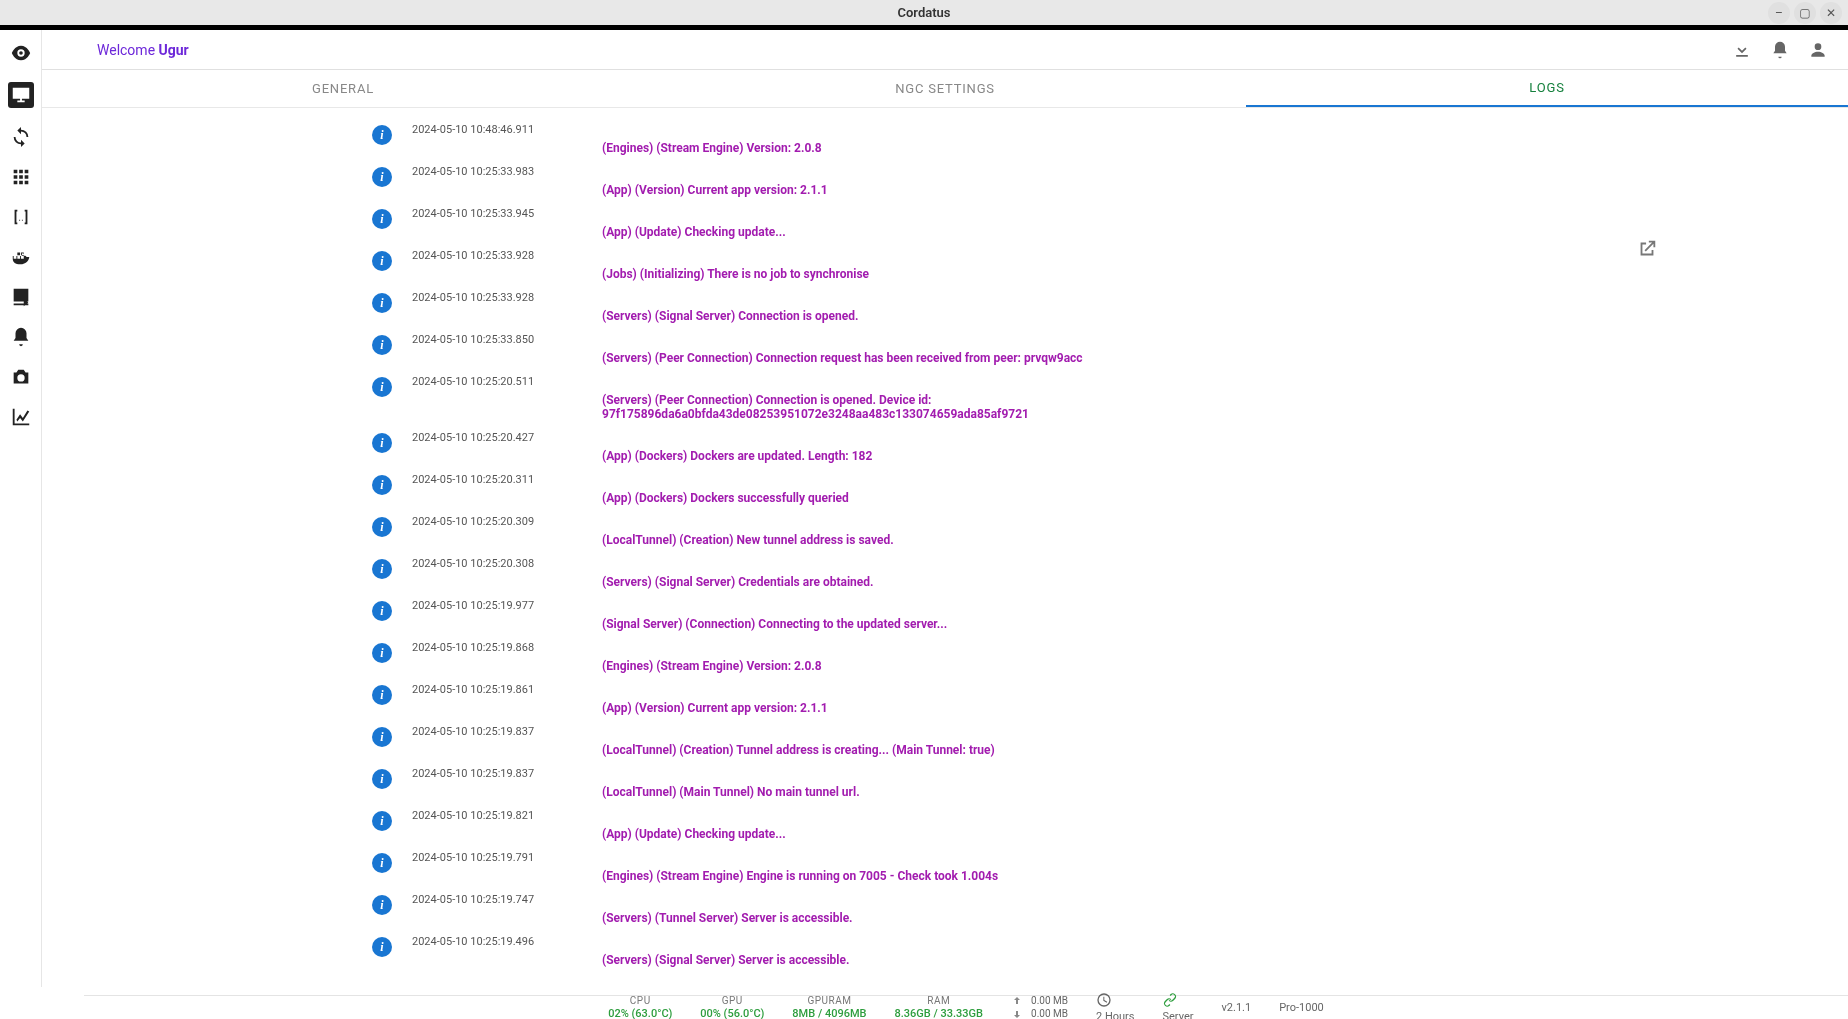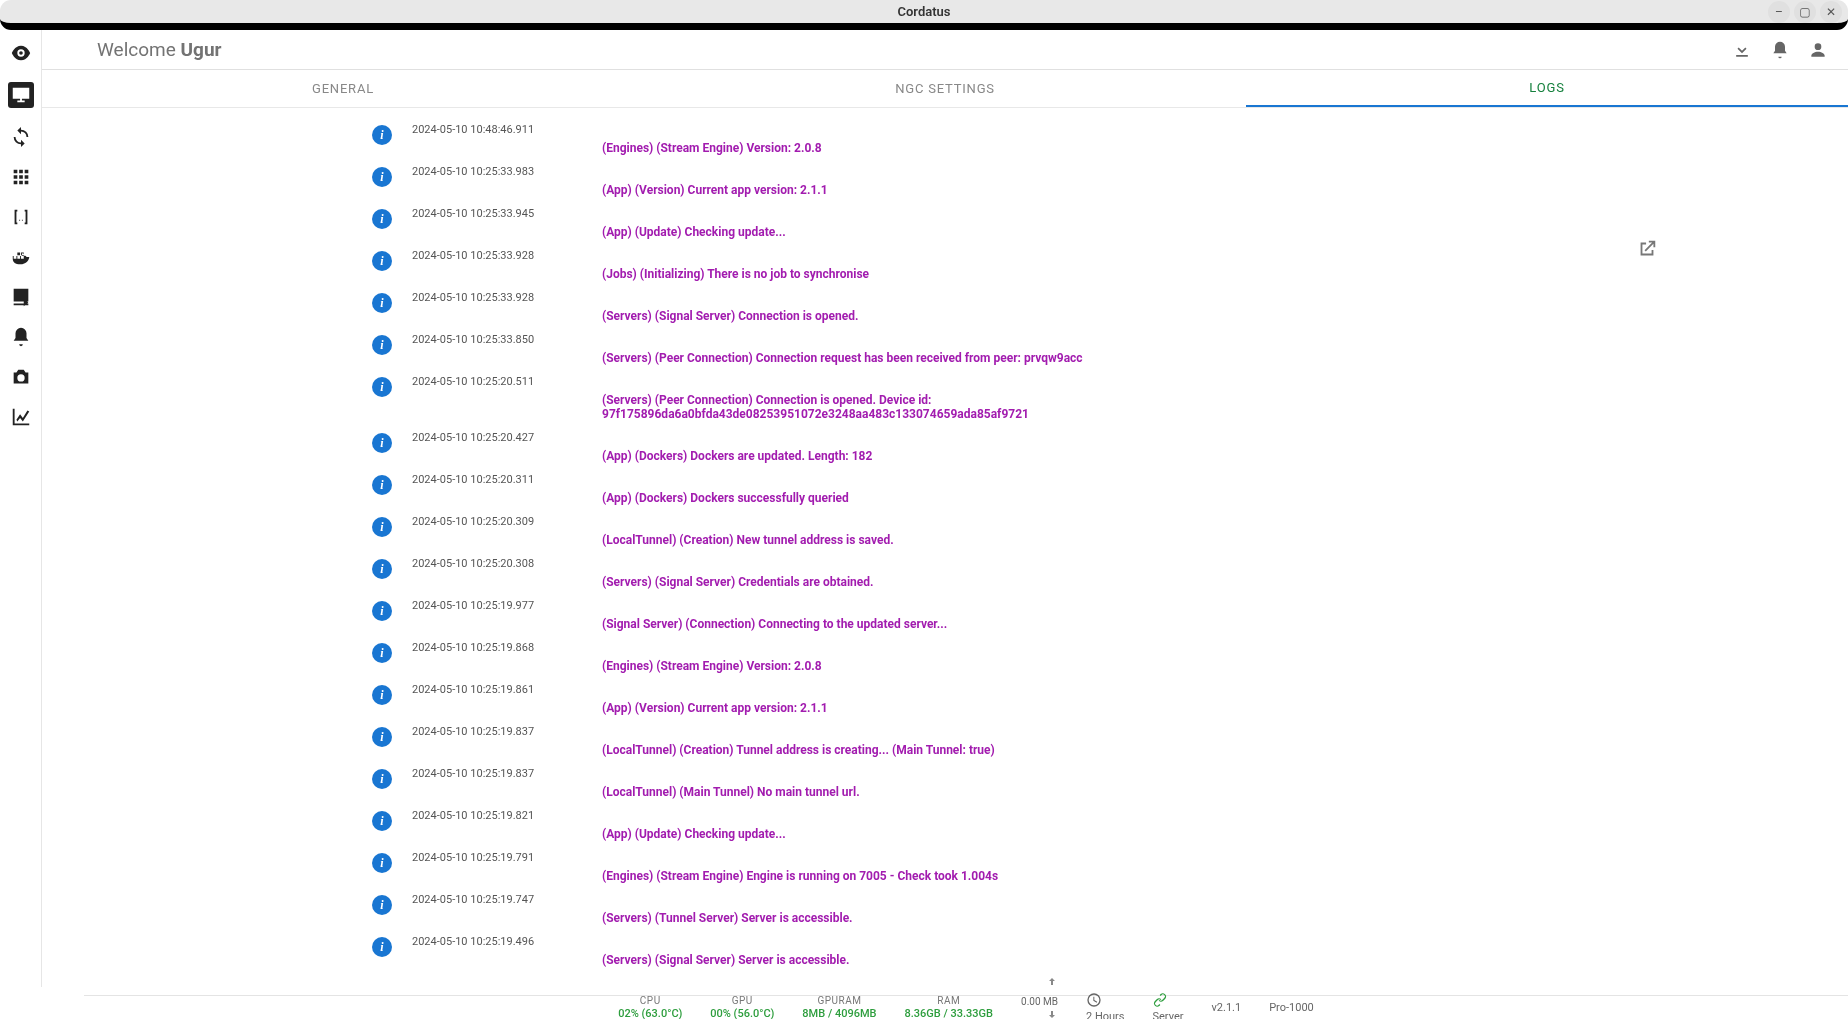--- a/index.html
+++ b/index.html
@@ -15,22 +15,21 @@
 }
 
 
 .titlebar {
   height: 30px;
   background: #e8e8e8;
   display: flex;
   align-items: center;
   justify-content: center;
   position: relative;
-  border-bottom: 7px solid #000000;
-  border-radius: 11px;
+  border-bottom: 5px solid #000000;
 }
 .titlebar-title { font-size: 13px; font-weight: 600; color: #333; }
 .titlebar-controls {
   position: absolute;
   right: 6px;
   display: flex;
   gap: 4px;
 }
 .titlebar-btn {
   width: 22px; height: 22px;
@@ -42,21 +41,21 @@
 }
 
 
 .header {
   height: 40px;
   display: flex;
   align-items: center;
   padding: 0 12px 0 55px;
   border-bottom: 1px solid #e0e0e0;
 }
-.welcome { font-size: 19px; color: #737373; }
+.welcome { font-size: 14px; color: #6d28d9; }
 .welcome .username { font-weight: 700; }
 .header-spacer { flex: 1; }
 .header-icons { display: flex; gap: 18px; align-items: center; padding-right: 8px; }
 .header-icon { width: 20px; height: 20px; fill: #666; cursor: pointer; }
 
 
 .main-area {
   flex: 1;
   display: flex;
   min-height: 0;
@@ -188,21 +187,21 @@
   font-size: 11px;
   color: #666;
   gap: 28px;
   padding: 0 20px;
   margin-left: 42px;
 }
 .footer-block { text-align: center; line-height: 1.2; }
 .footer-label { font-size: 10px; color: #777; letter-spacing: 0.5px; }
 .footer-value { font-size: 11px; color: #2e9e3e; font-weight: 500; }
 .footer-net { display: flex; flex-direction: column; gap: 1px; font-size: 10px; }
-.footer-net-row { display:flex; align-items:flex-end; gap:8px;flex-direction:column; }
+.footer-net-row { display:flex; align-items:flex-start; gap:8px; }
 .footer-icon-sm { width:12px; height:12px; fill:#888; }
 .footer-simple-block { display:flex; flex-direction:column; align-items:flex-start; gap:2px; }
 .footer-link-icon { width:16px; height:16px; fill:#2e9e3e; }
 .footer-clock-icon { width:16px; height:16px; fill:#666; }
 .footer-text { font-size:11px; color:#666; }
 </style>
 </head>
 <body>
 
 <div class="titlebar">

